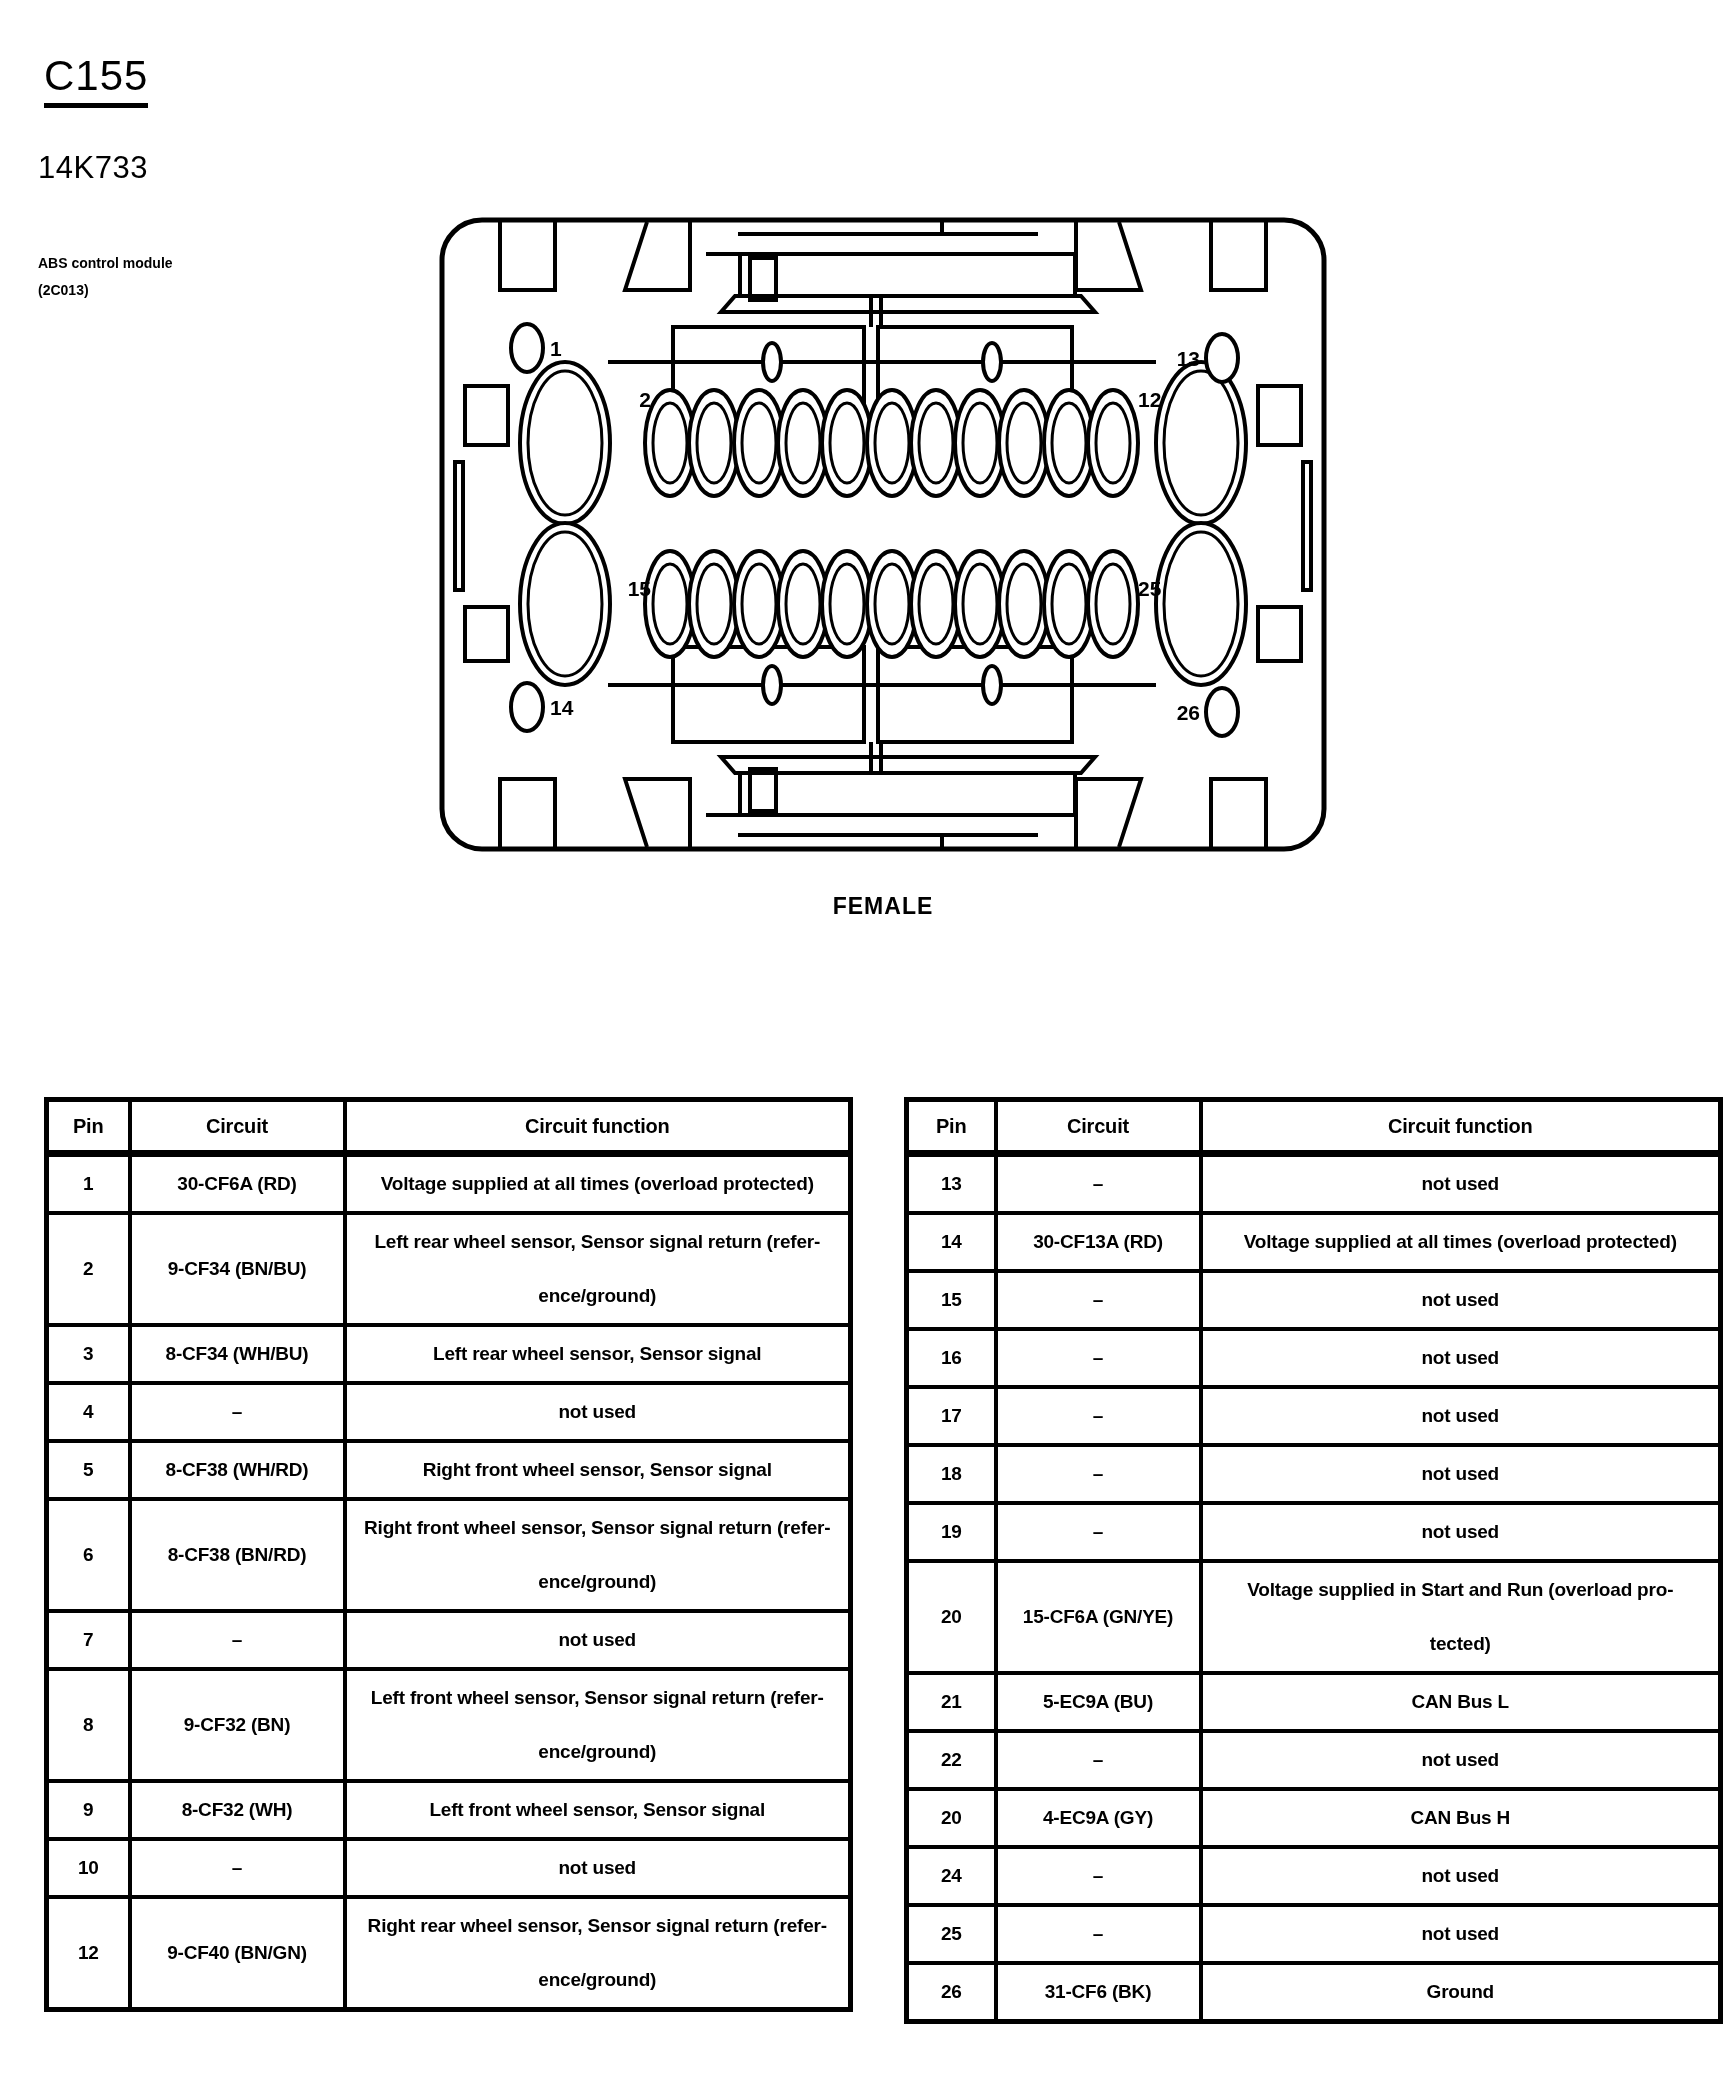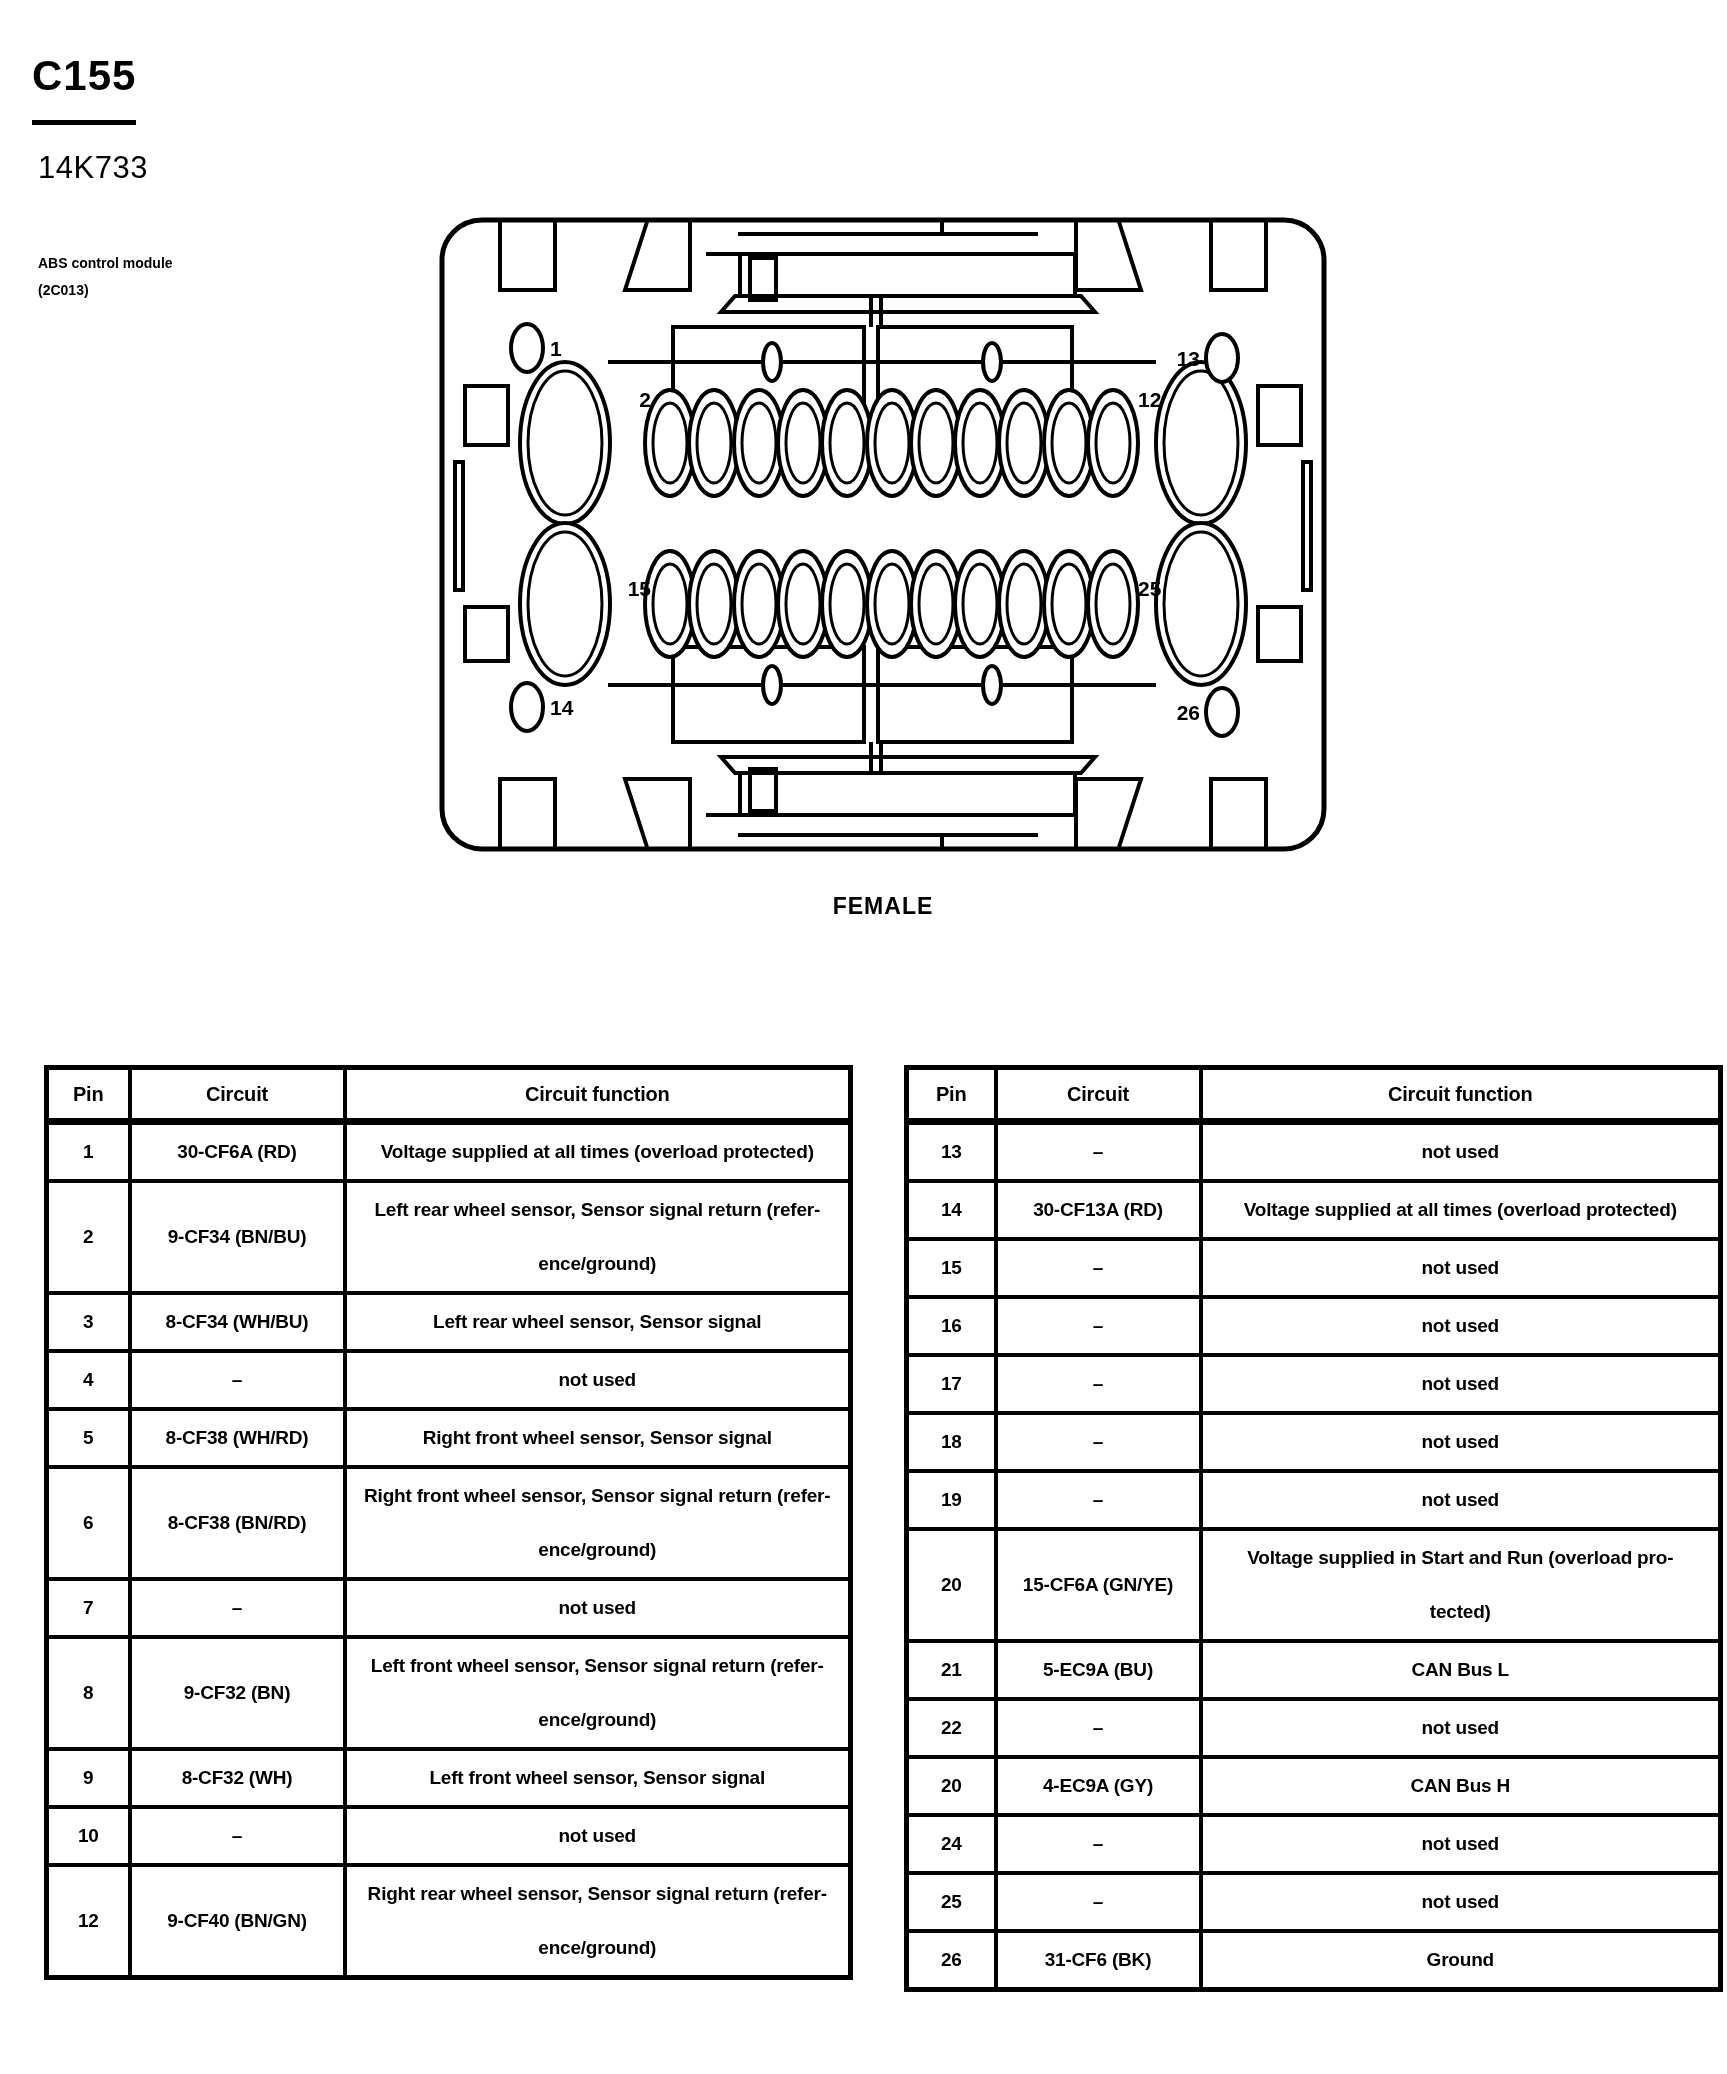--- a/index.html
+++ b/index.html
@@ -2,42 +2,42 @@
 <html><head>
 <meta charset="utf-8">
 <style>
   html,body { margin:0; padding:0; background:#ffffff; }
   body {
     width:1727px; height:2074px; position:relative;
     font-family:"Liberation Sans", sans-serif; color:#000;
     -webkit-font-smoothing:none;
   }
   .title {
-    position:absolute; left:32px; top:52px;
-    font-size:42px; font-weight:bold; letter-spacing:1px;
-    border-bottom:5px solid #000; padding-bottom:20px;
+    position:absolute; left:44px; top:52px;
+    font-size:42px; font-weight:normal; letter-spacing:1px;
+    border-bottom:5px solid #000; padding-bottom:3px;
   }
   .part-number {
     position:absolute; left:38px; top:150px;
     font-size:31px; font-weight:normal; letter-spacing:0.5px;
   }
   .module-block {
     position:absolute; left:38px; top:250px;
     font-size:14px; font-weight:600; line-height:27px;
   }
   .female-label {
     position:absolute; left:683px; top:893px; width:400px;
     text-align:center; font-size:23px; font-weight:bold; letter-spacing:1px;
   }
   svg.connector { position:absolute; left:438px; top:212px; }
   svg.connector text { font-family:"Liberation Sans", sans-serif; font-size:21px; font-weight:600; fill:#000; stroke:none; }
 
   table.pinout {
     position:absolute; border-collapse:collapse; table-layout:fixed;
-    border:5px solid #000; background:#fff;
+    border:5px solid #000; background:#fff;margin-top:32px;
   }
   #table-left  { left:44px;  top:1065px; width:804px; }
   #table-right { left:904px; top:1065px; width:814px; }
   table.pinout th {
     border:4px solid #000; border-bottom:7px solid #000;
     font-size:20px; font-weight:bold; height:48px; padding:0;
     letter-spacing:-0.2px;
   }
   table.pinout td {
     border:4px solid #000; padding:0;

